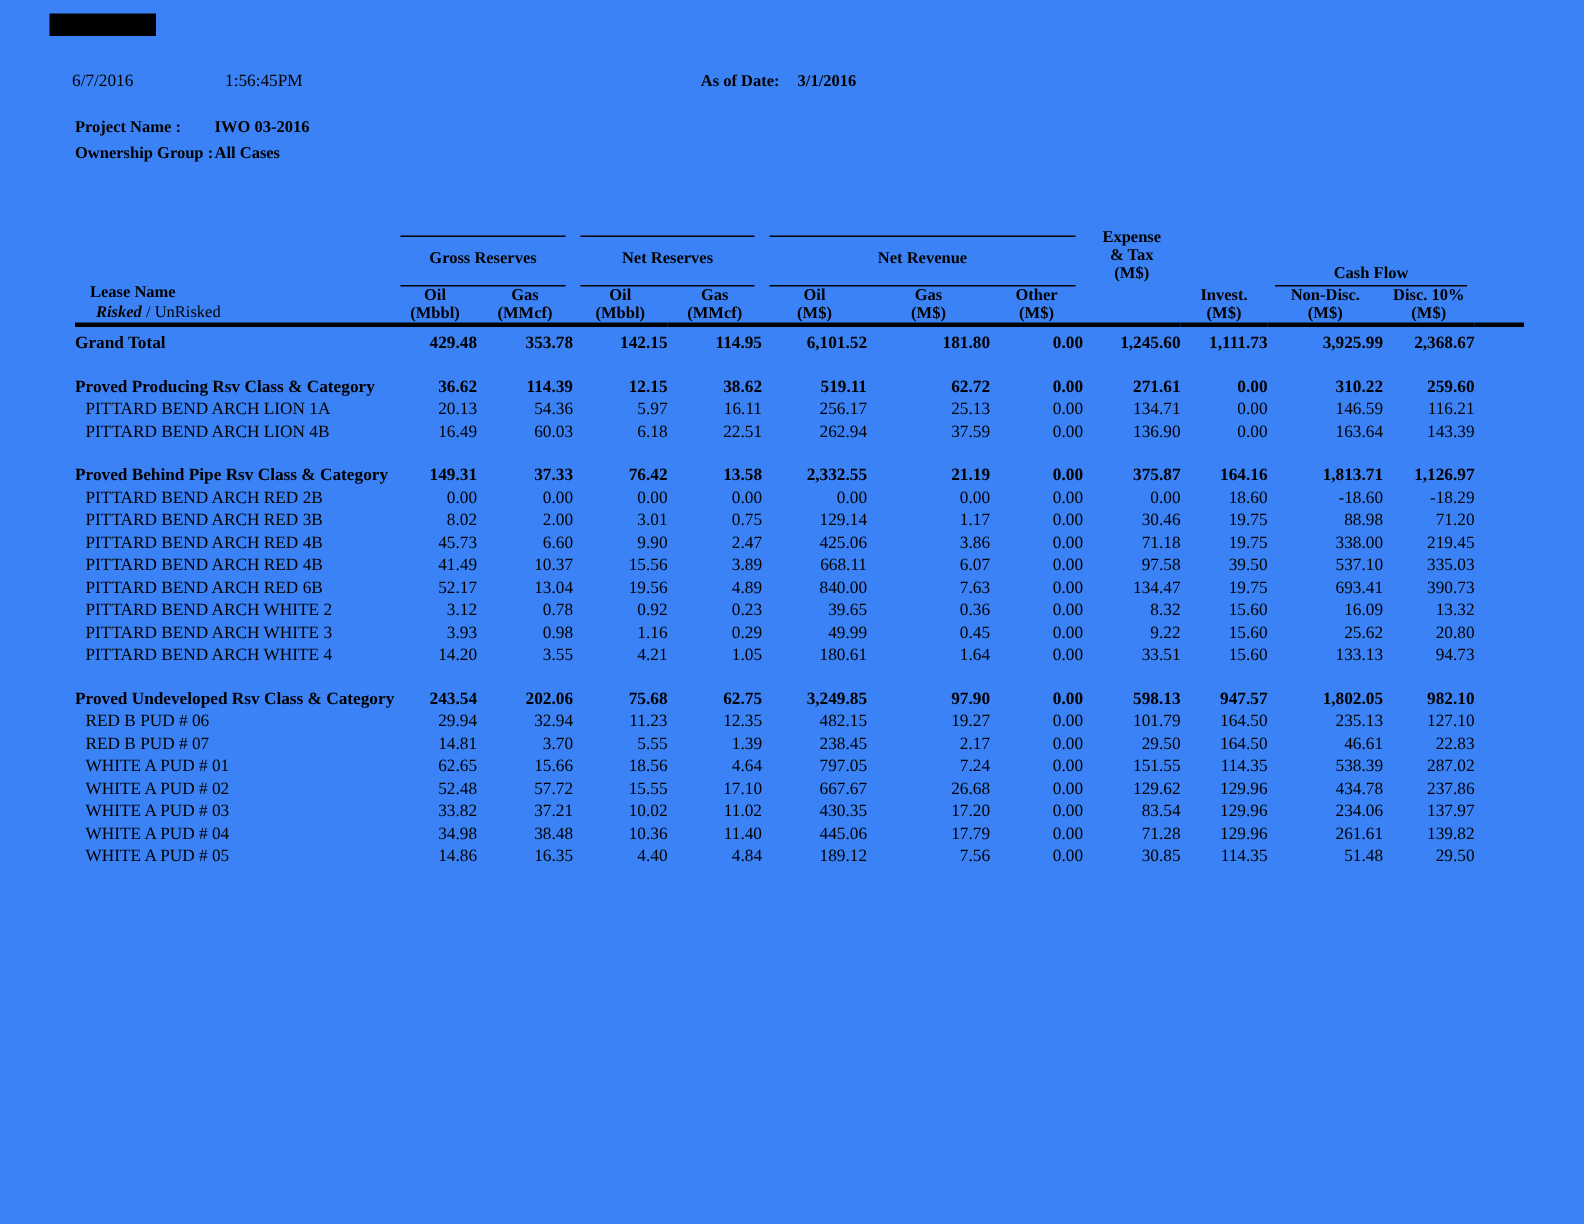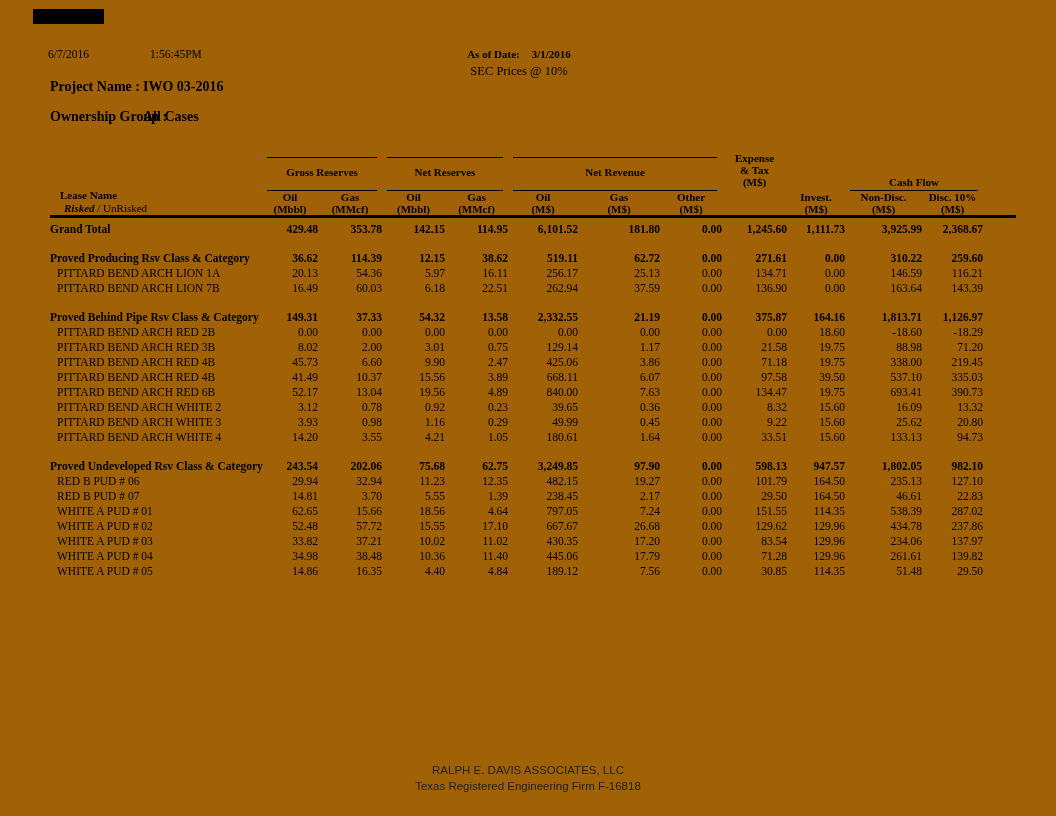--- a/index.html
+++ b/index.html
@@ -1,23 +1,23 @@
 <!DOCTYPE html>
 <html><head>
 <meta charset="utf-8">
 <style>
   html,body{margin:0;padding:0;background:#fff;}
-  .page{position:relative;width:1056px;height:816px;background:#a16207;overflow:hidden;
+  .page{position:relative;width:1056px;height:816px;background:#3b82f6;overflow:hidden;
         font-family:"Liberation Serif","DejaVu Serif",serif;color:#000;}
   .redact{position:absolute;left:33px;top:9px;width:71px;height:15px;background:#000;}
   .pd-date{position:absolute;left:48px;top:48px;font-size:11.5px;}
   .pd-time{position:absolute;left:150px;top:48px;font-size:11.5px;}
-  .projrow{position:absolute;left:50px;font-size:14px;font-weight:bold;}
+  .projrow{position:absolute;left:50px;font-size:11px;font-weight:bold;}
   .projrow .val{position:absolute;left:93px;top:0;white-space:nowrap;}
-  .p1{top:79px;}.p2{top:109px;}
+  .p1{top:79px;}.p2{top:96px;}
   .titleblock{position:absolute;left:319px;top:44px;width:400px;text-align:center;}
   .title{font-size:22px;font-weight:bold;letter-spacing:.2px;}
   .asof{margin-top:4px;font-size:11px;font-weight:bold;}
   .asof .gap{display:inline-block;width:12px;}
   .deck{margin-top:4px;font-size:12.5px;}
 
   table.rpt{position:absolute;left:50px;top:125px;width:966px;border-collapse:collapse;table-layout:fixed;}
   table.rpt td{padding:0;vertical-align:bottom;}
   .hdr1 td{height:27px;vertical-align:top;}
   .grp .gline{margin:0 5px;border-top:1px solid #000;border-bottom:1px solid #000;
@@ -60,21 +60,20 @@
   </div>
   <div class="projrow p2">
     <span>Ownership Group :</span>
     <span class="val">All Cases</span>
   </div>
 
   <div class="titleblock">
     <div class="asof">
       <span>As of Date:</span><span class="gap"></span><span>3/1/2016</span>
     </div>
-    <div class="deck">SEC Prices @ 10%</div>
   </div>
 
   <table class="rpt">
     <colgroup>
       <col style="width:212px">
         <col style="width:56px">
         <col style="width:64px">
       <col style="width:63px">
         <col style="width:63px">
         <col style="width:70px">
@@ -197,42 +196,42 @@
           <td class="num">256.17</td>
           <td class="num">25.13</td>
           <td class="num">0.00</td>
           <td class="num">134.71</td>
           <td class="num">0.00</td>
           <td class="num">146.59</td>
           <td class="num">116.21</td>
           <td></td>
         </tr>
         <tr>
-          <td class="lease indent">PITTARD BEND ARCH LION 7B</td>
+          <td class="lease indent">PITTARD BEND ARCH LION 4B</td>
           <td class="num">16.49</td>
           <td class="num">60.03</td>
           <td class="num">6.18</td>
           <td class="num">22.51</td>
           <td class="num">262.94</td>
           <td class="num">37.59</td>
           <td class="num">0.00</td>
           <td class="num">136.90</td>
           <td class="num">0.00</td>
           <td class="num">163.64</td>
           <td class="num">143.39</td>
           <td></td>
         </tr>
         <tr class="gaprow">
           <td colspan="13"></td>
         </tr>
         <tr class="boldrow">
           <td class="lease">Proved Behind Pipe Rsv Class &amp; Category</td>
           <td class="num">149.31</td>
           <td class="num">37.33</td>
-          <td class="num">54.32</td>
+          <td class="num">76.42</td>
           <td class="num">13.58</td>
           <td class="num">2,332.55</td>
           <td class="num">21.19</td>
           <td class="num">0.00</td>
           <td class="num">375.87</td>
           <td class="num">164.16</td>
           <td class="num">1,813.71</td>
           <td class="num">1,126.97</td>
           <td></td>
         </tr>
@@ -253,21 +252,21 @@
         </tr>
         <tr>
           <td class="lease indent">PITTARD BEND ARCH RED 3B</td>
           <td class="num">8.02</td>
           <td class="num">2.00</td>
           <td class="num">3.01</td>
           <td class="num">0.75</td>
           <td class="num">129.14</td>
           <td class="num">1.17</td>
           <td class="num">0.00</td>
-          <td class="num">21.58</td>
+          <td class="num">30.46</td>
           <td class="num">19.75</td>
           <td class="num">88.98</td>
           <td class="num">71.20</td>
           <td></td>
         </tr>
         <tr>
           <td class="lease indent">PITTARD BEND ARCH RED 4B</td>
           <td class="num">45.73</td>
           <td class="num">6.60</td>
           <td class="num">9.90</td>
@@ -475,18 +474,14 @@
           <td class="num">0.00</td>
           <td class="num">30.85</td>
           <td class="num">114.35</td>
           <td class="num">51.48</td>
           <td class="num">29.50</td>
           <td></td>
         </tr>
       </tbody>
   </table>
 
-  <div class="footer">
-    <div>RALPH E. DAVIS ASSOCIATES, LLC</div>
-    <div>Texas Registered Engineering Firm F-16818</div>
-  </div>
 
 </div>
 
 </body></html>

